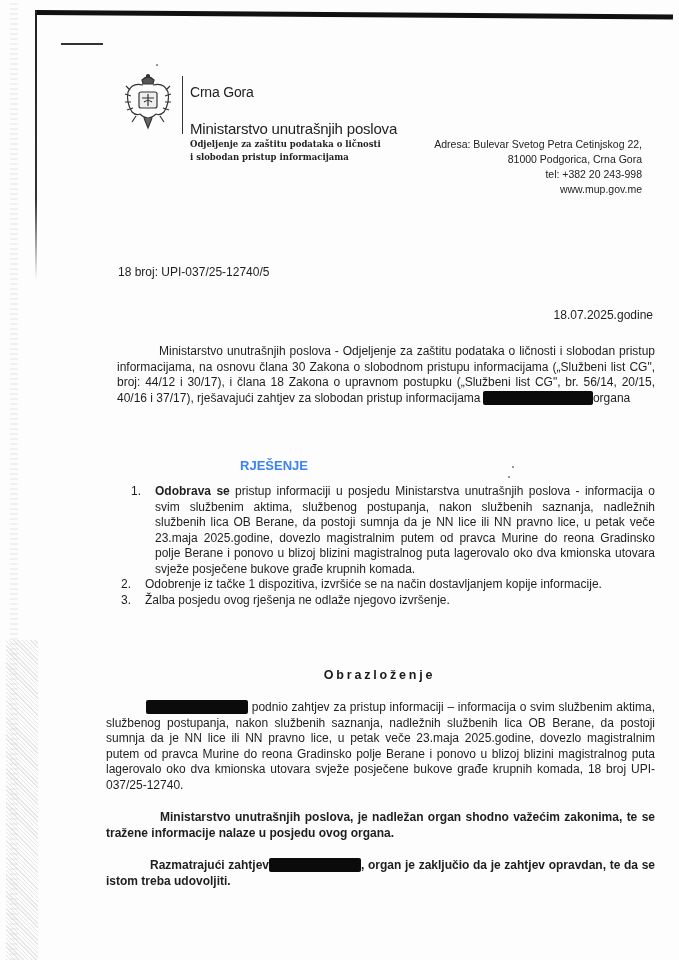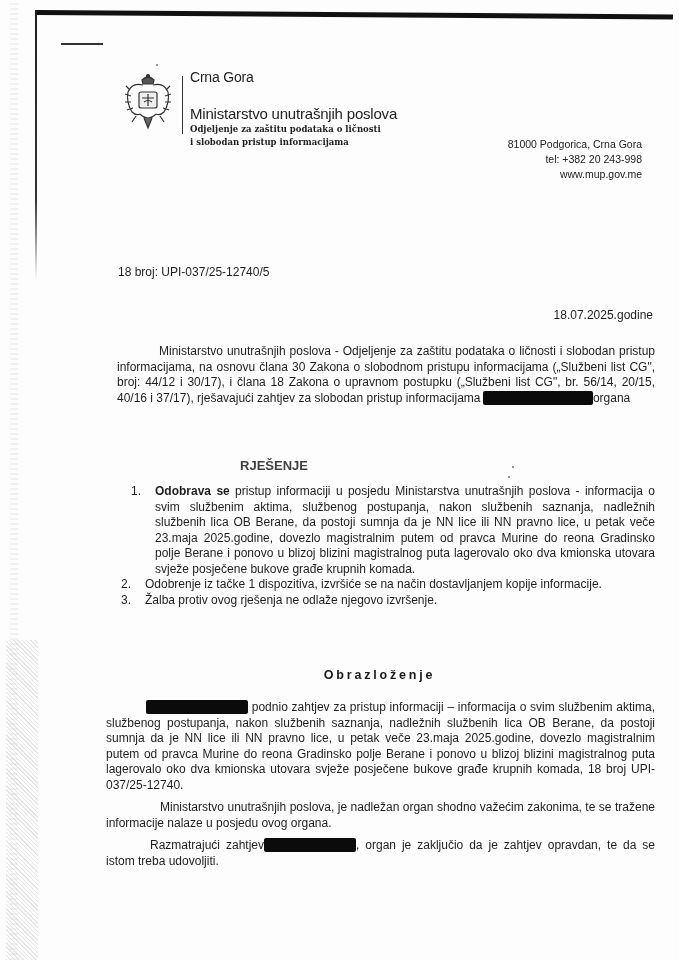--- a/index.html
+++ b/index.html
@@ -25,56 +25,56 @@
     }
     .short-dash {
       position: absolute; left: 61px; top: 43px; width: 42px; height: 2px; background: #333;
     }
     .crest {
       position: absolute; left: 122px; top: 72px; width: 52px; height: 60px;
     }
     .header-divider {
       position: absolute; left: 182px; top: 76px; width: 1px; height: 58px; background: #333;
     }
-    .org { position: absolute; left: 190px; top: 69px; }
+    .org { position: absolute; left: 190px; top: 84px; }
     .org .country { font-size: 14px; color: #222; letter-spacing: -0.2px; }
     .org .ministry { font-size: 15px; color: #222; margin-top: 20px; letter-spacing: -0.2px; }
     .org .dept { font-family: "DejaVu Serif", serif; font-weight: bold; font-size: 8.5px; line-height: 12px; color: #222; margin-top: 1px; }
     .contact {
       position: absolute; right: 37px; top: 137px; text-align: right;
       font-size: 10.5px; line-height: 15px; color: #222;
     }
     .ref { position: absolute; left: 118px; top: 265px; font-size: 12px; color: #1e1e1e; }
     .date { position: absolute; right: 26px; top: 308px; font-size: 12px; color: #1e1e1e; text-align: center; }
     .intro {
       position: absolute; left: 117px; top: 344px; width: 538px;
       font-size: 12px; line-height: 15.5px; text-align: justify; color: #1e1e1e;
     }
     .intro .indent { display: inline-block; width: 42px; }
     .redact { display: inline-block; background: #0b0b0b; height: 14px; vertical-align: -3px; border-radius: 2px; }
     .h-resenje {
       position: absolute; left: 0; width: 548px; top: 458px; text-align: center;
-      font-weight: bold; font-size: 13px; color: #404040;
+      font-weight: bold; font-size: 13px; color: #3b82f6;
     }
     .disp {
       position: absolute; left: 131px; top: 484px; width: 524px;
       font-size: 12px; line-height: 15.5px; color: #1e1e1e; margin: 0; padding: 0; list-style: none;
     }
     .disp li { position: relative; padding-left: 24px; text-align: justify; }
     .disp li .num { position: absolute; left: 0; top: 0; }
     .h-obraz {
       position: absolute; left: 0; width: 679px; top: 668px; text-align: center;
       font-weight: bold; font-size: 12.5px; letter-spacing: 2.8px; color: #1a1a1a; margin-left: 40px;
     }
     .body-text {
       position: absolute; left: 106px; top: 700px; width: 549px;
       font-size: 12px; line-height: 15.5px; color: #1e1e1e; text-align: justify;
     }
     .body-text p { margin: 0; }
-    .body-text p + p { margin-top: 7px; }
+    .body-text p + p { margin-top: 17px; font-weight: bold; }
     .body-text .indent { display: inline-block; width: 54px; }
     .speck { position: absolute; width: 2px; height: 2px; background: #777; border-radius: 1px; }
   </style>
 </head>
 <body>
 
 <div class="scan-edge"></div>
 <div class="scan-edge lower"></div>
 <div class="top-bar"></div>
 <div class="left-rule"></div>
@@ -100,20 +100,21 @@
 </div>
 <div class="header-divider"></div>
 <div class="org">
   <div class="country">Crna Gora</div>
   <div class="ministry">Ministarstvo unutrašnjih poslova</div>
   <div class="dept">Odjeljenje za zaštitu podataka o ličnosti</div>
   <div class="dept">i slobodan pristup informacijama</div>
 </div>
 
 <div class="contact">
+  <div>Adresa: Bulevar Svetog Petra Cetinjskog 22,</div>
   <div>81000 Podgorica, Crna Gora</div>
   <div>tel: +382 20 243-998</div>
   <div>www.mup.gov.me</div>
 </div>
 
 <div class="ref">18 broj: UPI-037/25-12740/5</div>
 <div class="date">18.07.2025.godine</div>
 
 <div class="intro">
   <span class="indent"></span><span>Ministarstvo unutrašnjih poslova - Odjeljenje za zaštitu podataka o ličnosti i slobodan pristup informacijama, na osnovu člana 30 Zakona o slobodnom pristupu informacijama („Službeni list CG", broj: 44/12 i 30/17), i člana 18 Zakona o upravnom postupku („Službeni list CG", br. 56/14, 20/15, 40/16 i 37/17), rješavajući zahtjev za slobodan pristup informacijama</span>
@@ -122,21 +123,21 @@
 
 <div class="h-resenje">RJEŠENJE</div>
 <ol class="disp">
   <li>
     <span class="num">1.</span><b>Odobrava se</b><span> pristup informaciji u posjedu Ministarstva unutrašnjih poslova - informacija o svim službenim aktima, službenog postupanja, nakon službenih saznanja, nadležnih službenih lica OB Berane, da postoji sumnja da je NN lice ili NN pravno lice, u petak veče 23.maja 2025.godine, dovezlo magistralnim putem od pravca Murine do reona Gradinsko polje Berane i ponovo u blizoj blizini magistralnog puta lagerovalo oko dva kmionska utovara svježe posječene bukove građe krupnih komada.</span>
   </li>
   <li style="margin-left:-10px;">
     <span class="num">2.</span><span>Odobrenje iz tačke 1 dispozitiva, izvršiće se na način dostavljanjem kopije informacije.</span>
   </li>
   <li style="margin-left:-10px;">
-    <span class="num">3.</span><span>Žalba protiv ovog rješenja ne odlaže njegovo izvršenje.</span>
+    <span class="num">3.</span><span>Žalba posjedu ovog rješenja ne odlaže njegovo izvršenje.</span>
   </li>
 </ol>
 
 <div class="h-obraz">Obrazloženje</div>
 <div class="body-text">
   <p>
     <span class="indent" style="width:40px"></span><span class="redact" style="width:102px;"></span><span> podnio zahtjev za pristup informaciji – informacija  o  svim službenim aktima, službenog postupanja, nakon službenih saznanja, nadležnih službenih lica OB Berane, da postoji sumnja da je NN lice ili NN pravno lice, u petak veče 23.maja 2025.godine, dovezlo magistralnim putem od pravca Murine do reona Gradinsko polje Berane i ponovo u blizoj blizini magistralnog puta lagerovalo oko dva kmionska utovara svježe posječene bukove građe krupnih komada, 18 broj UPI-037/25-12740.</span>
   </p>
   <p>
     <span class="indent"></span><span>Ministarstvo unutrašnjih poslova, je nadležan organ shodno važećim zakonima, te se tražene informacije nalaze u posjedu ovog organa.</span>

